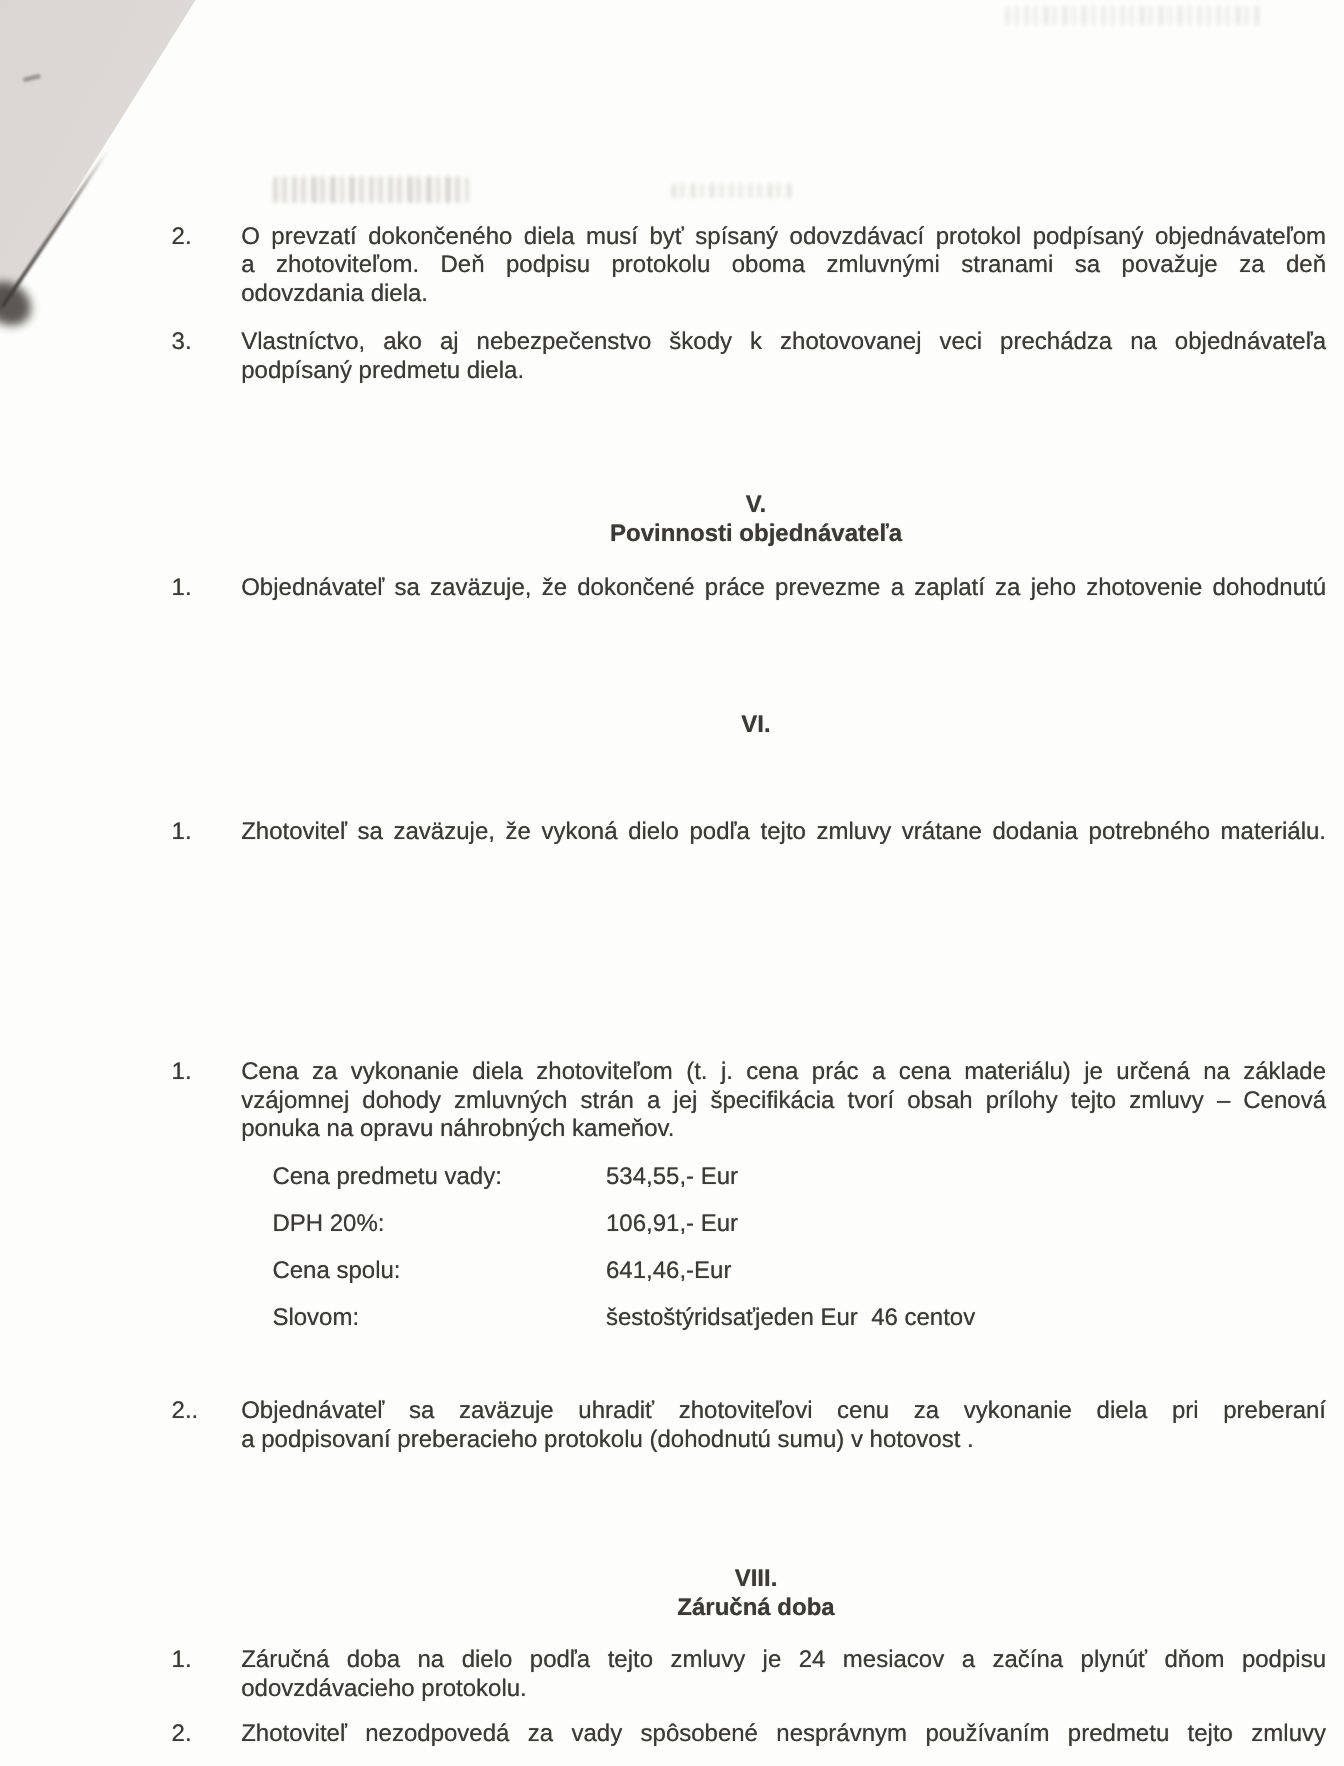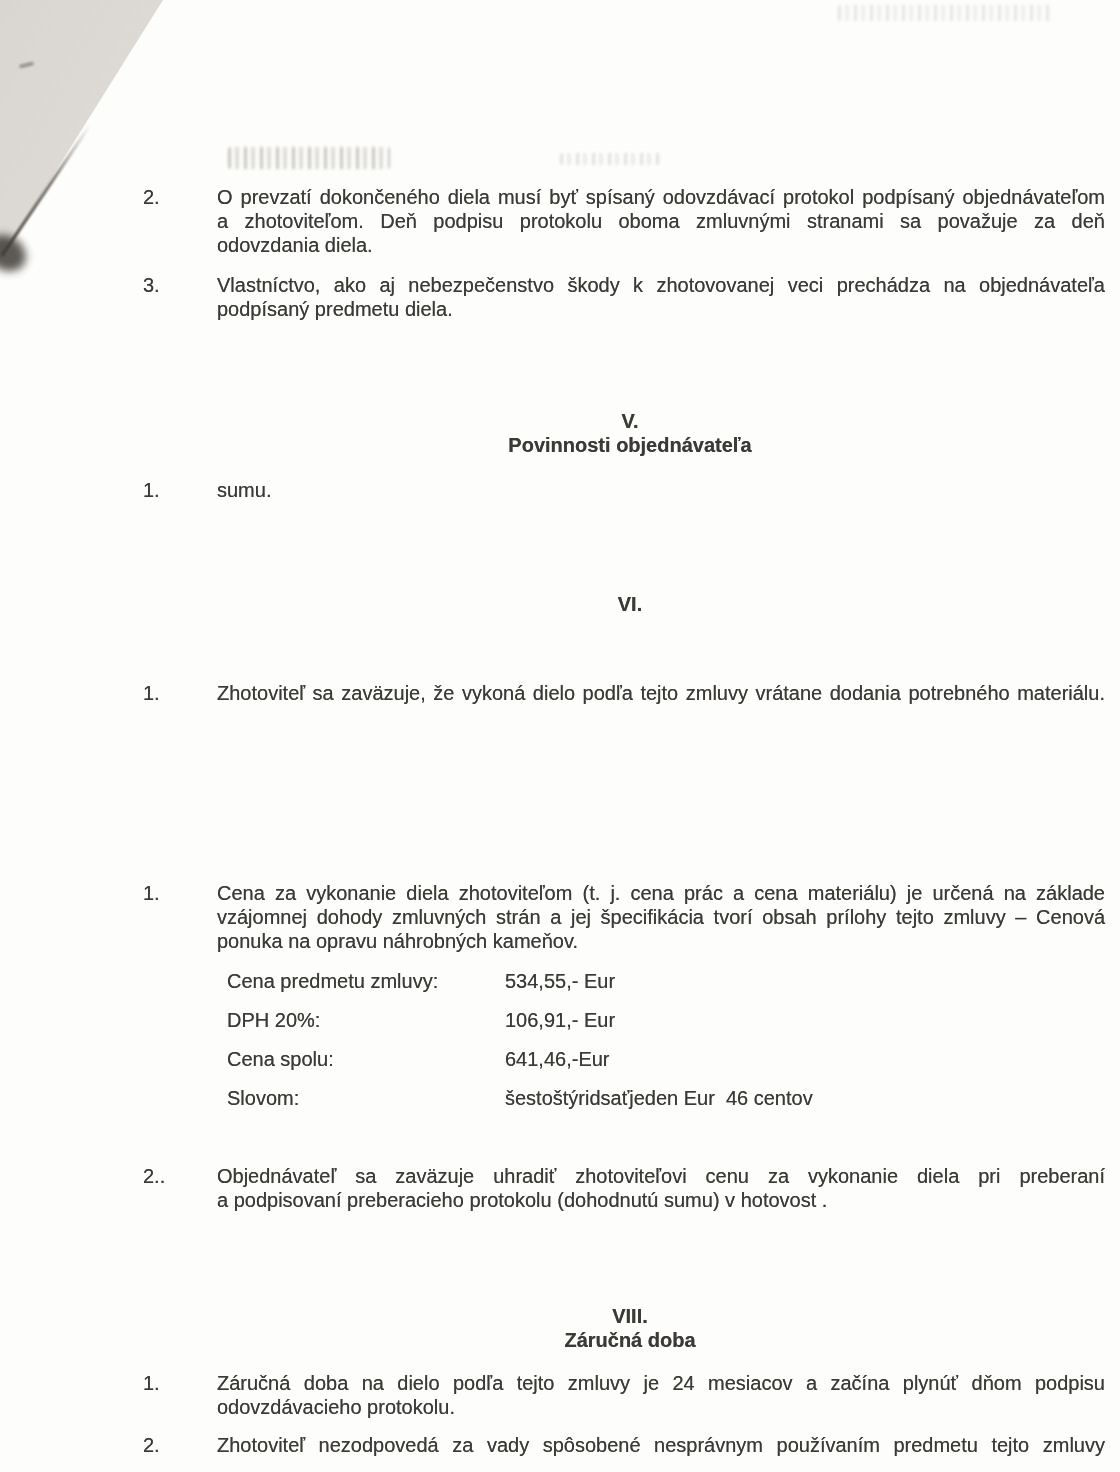--- a/index.html
+++ b/index.html
@@ -46,21 +46,21 @@
   }
   .smudge.main{left:228px;top:147px;width:162px;height:22px;opacity:.55;}
   .smudge.side{left:560px;top:153px;width:100px;height:12px;opacity:.3;}
   .smudge.top{left:838px;top:5px;width:214px;height:16px;opacity:.24;}
 
   
   .doc-text{font-size:20px;line-height:24px;
     text-shadow:0 0 .6px rgba(50,49,45,.75);}
   .item{position:absolute;left:143px;width:962px;}
   .item .num{position:absolute;left:0;top:0;line-height:24px;}
-  .item .txt{margin-left:74px;}
+  .item .txt{margin-left:58px;}
   .line{line-height:24px;}
   .line.fill{text-align:justify;text-align-last:justify;}
   .heading{position:absolute;left:160px;width:940px;text-align:center;font-weight:bold;}
   .heading div{line-height:24px;}
 
   .price-table{position:absolute;left:227px;top:969px;width:700px;}
   .price-row{display:flex;height:24px;margin-bottom:15px;}
   .price-label{width:278px;line-height:24px;}
   .price-value{line-height:24px;white-space:pre;}
 </style>
@@ -94,21 +94,21 @@
     </div>
   </div>
 
   <div class="heading" style="top:409px">
     <div>V.</div>
     <div>Povinnosti objednávateľa</div>
   </div>
   <div class="item" style="top:478px">
     <span class="num">1.</span>
     <div class="txt">
-      <div class="line">sumu.</div>
+      <div class="line fill">Objednávateľ sa zaväzuje, že dokončené práce prevezme a zaplatí za jeho zhotovenie dohodnutú</div>
     </div>
   </div>
 
   <div class="heading" style="top:592px">
     <div>VI.</div>
   </div>
   <div class="item" style="top:681px">
     <span class="num">1.</span>
     <div class="txt">
       <div class="line fill">Zhotoviteľ sa zaväzuje, že vykoná dielo podľa tejto zmluvy vrátane dodania potrebného materiálu.</div>
@@ -119,21 +119,21 @@
     <span class="num">1.</span>
     <div class="txt">
       <div class="line fill">Cena za vykonanie diela zhotoviteľom (t. j. cena prác a cena materiálu) je určená na základe</div>
       <div class="line fill">vzájomnej dohody zmluvných strán a jej špecifikácia tvorí obsah prílohy tejto zmluvy – Cenová</div>
       <div class="line">ponuka na opravu náhrobných kameňov.</div>
     </div>
   </div>
 
   <div class="price-table">
     <div class="price-row">
-      <div class="price-label">Cena predmetu zmluvy:</div>
+      <div class="price-label">Cena predmetu vady:</div>
       <div class="price-value">534,55,- Eur</div>
     </div>
     <div class="price-row">
       <div class="price-label">DPH 20%:</div>
       <div class="price-value">106,91,- Eur</div>
     </div>
     <div class="price-row">
       <div class="price-label">Cena spolu:</div>
       <div class="price-value">641,46,-Eur</div>
     </div>

